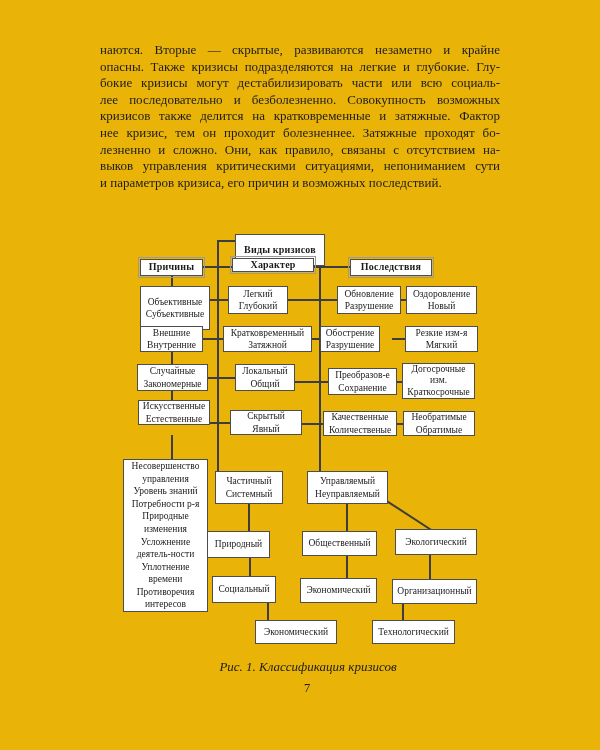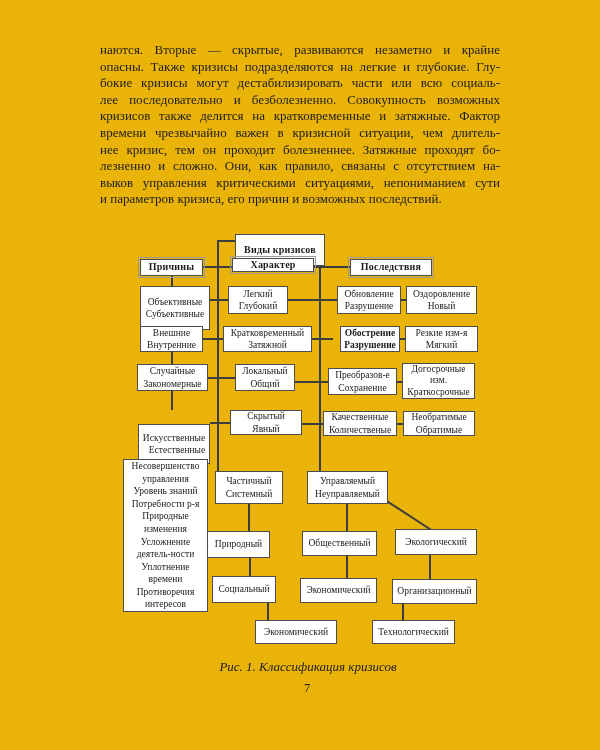--- a/index.html
+++ b/index.html
@@ -33,21 +33,20 @@
 <body>
 
 <div class="page">
 
   <div class="para">
     <div class="tl">наются. Вторые — скрытые, развиваются незаметно и крайне</div>
     <div class="tl">опасны. Также кризисы подразделяются на легкие и глубокие. Глу-</div>
     <div class="tl">бокие кризисы могут дестабилизировать части или всю социаль-</div>
     <div class="tl">лее последовательно и безболезненно. Совокупность возможных</div>
     <div class="tl">кризисов также делится на кратковременные и затяжные. Фактор</div>
-    <div class="tl">времени чрезвычайно важен в кризисной ситуации, чем длитель-</div>
     <div class="tl">нее кризис, тем он проходит болезненнее. Затяжные проходят бо-</div>
     <div class="tl">лезненно и сложно. Они, как правило, связаны с отсутствием на-</div>
     <div class="tl">выков управления критическими ситуациями, непониманием сути</div>
     <div class="tl last">и параметров кризиса, его причин и возможных последствий.</div>
   </div>
 
   <div>
 
     <div class="vl" style="left:217px;top:240px;height:231px;"></div>
     <div class="vl" style="left:319px;top:251px;height:220px;"></div>
@@ -93,36 +92,36 @@
 Глубокий</div>
     <div class="box" style="left:337px;top:286px;width:64px;height:28px;">Обновление
 Разрушение</div>
     <div class="box" style="left:406px;top:286px;width:71px;height:28px;">Оздоровление
 Новый</div>
 
     <div class="box" style="left:140px;top:326px;width:63px;height:26px;">Внешние
 Внутренние</div>
     <div class="box" style="left:223px;top:326px;width:89px;height:26px;">Кратковременный
 Затяжной</div>
-    <div class="box" style="left:340px;top:326px;width:60px;height:26px;font-weight:bold;">Обострение
+    <div class="box" style="left:320px;top:326px;width:60px;height:26px;">Обострение
 Разрушение</div>
     <div class="box" style="left:405px;top:326px;width:73px;height:26px;">Резкие изм-я
 Мягкий</div>
 
     <div class="box" style="left:137px;top:364px;width:71px;height:27px;">Случайные
 Закономерные</div>
     <div class="box" style="left:235px;top:364px;width:60px;height:27px;">Локальный
 Общий</div>
     <div class="box" style="left:328px;top:368px;width:69px;height:27px;">Преобразов-е
 Сохранение</div>
     <div class="box tri" style="left:402px;top:363px;width:73px;height:36px;">Догосрочные
 изм.
 Краткосрочные</div>
 
-    <div class="box" style="left:138px;top:424px;width:72px;height:40px;text-align:right;">Искусственные
+    <div class="box" style="left:138px;top:400px;width:72px;height:25px;">Искусственные
 Естественные</div>
     <div class="box" style="left:230px;top:410px;width:72px;height:25px;">Скрытый
 Явный</div>
     <div class="box" style="left:323px;top:411px;width:74px;height:25px;">Качественные
 Количественые</div>
     <div class="box" style="left:403px;top:411px;width:72px;height:25px;">Необратимые
 Обратимые</div>
 
     <div class="box big" style="left:123px;top:459px;width:85px;height:153px;">Несовершенство
 управления

